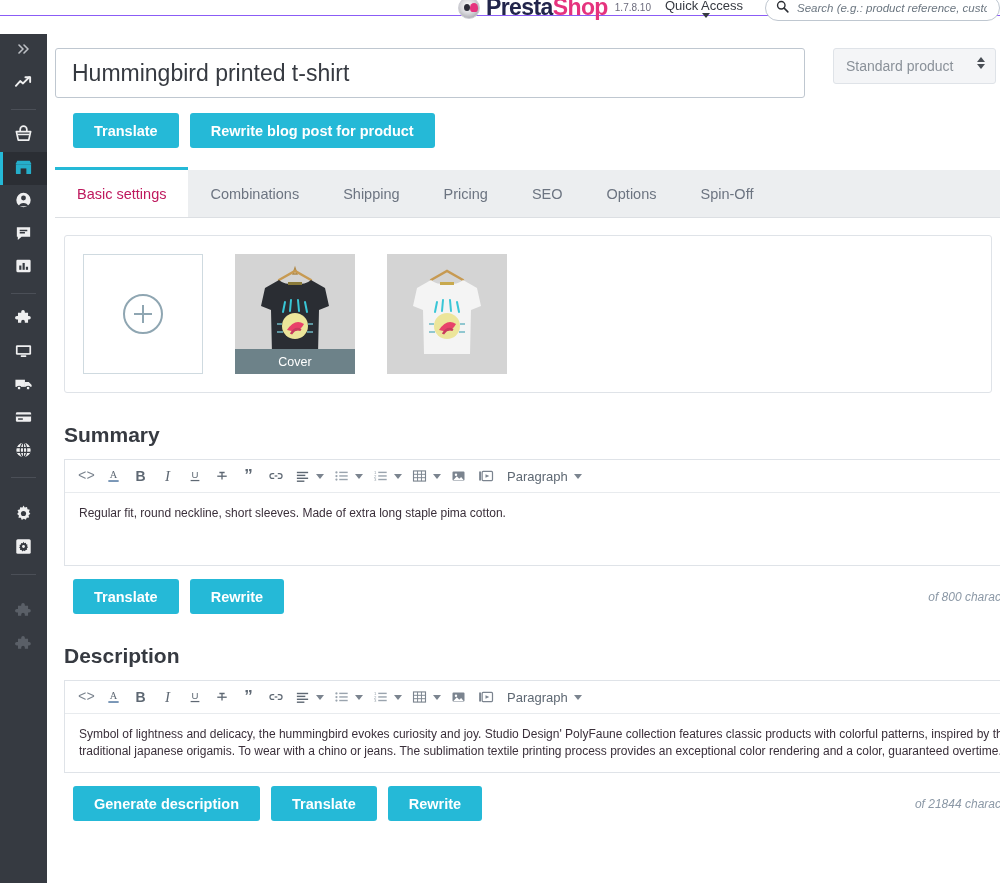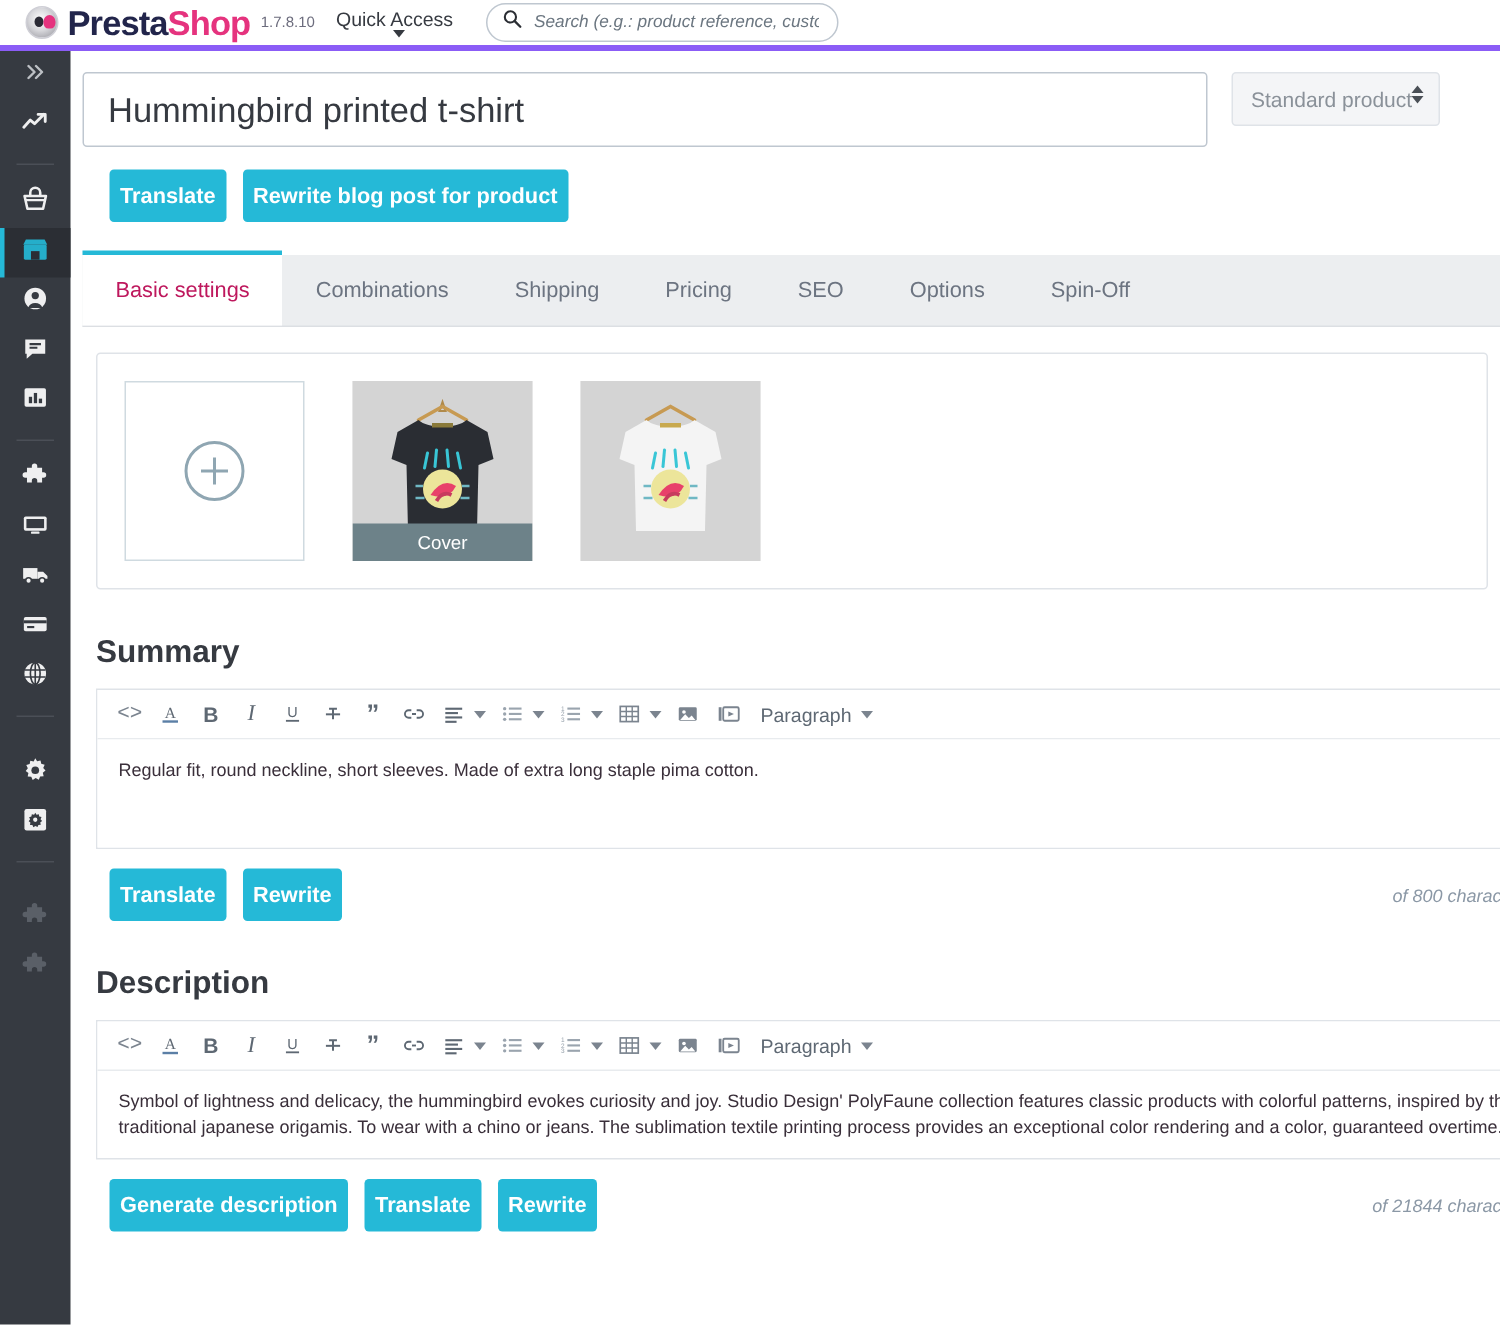--- a/index.html
+++ b/index.html
@@ -7,25 +7,26 @@
     margin: 0; padding: 0;
     width: 1000px; height: 883px;
     overflow: hidden;
     background: #fff;
     font-family: "Liberation Sans", sans-serif;
   }
 
   
   .topbar {
     position: absolute; top: 0; left: 0;
-    width: 1000px; height: 34px;
+    width: 1000px; height: 16px;
     background: #fff;
-    border-bottom: 4px solid #8b5cf6;
+    border-bottom: 1px solid #8b5cf6;
     display: flex; align-items: center;
     z-index: 30;
+    justify-content: flex-end;
   }
   .brand { display: flex; align-items: center; margin-left: 17px; }
   .brand-logo {
     width: 22px; height: 22px; border-radius: 50%;
     background: radial-gradient(circle at 45% 40%, #fff 0%, #d8d8dc 45%, #8e8e96 100%);
     position: relative; margin-right: 6px;
     border: 1px solid #cfcfd6;
   }
   .brand-logo:after {
     content: ""; position: absolute; left: 11px; top: 5px;
@@ -102,41 +103,41 @@
     padding: 14px 0 0 8px;
   }
   .title-input {
     width: 750px; height: 50px;
     border: 1px solid #bfc7d0; border-radius: 3px;
     font-size: 23px; color: #363a41; padding: 0 16px;
     font-family: "Liberation Sans", sans-serif;
     outline: none; background: #fff;
   }
   .type-select-wrap {
-    margin-left: 16px; position: relative;
-    width: 139px; height: 36px;
+    margin-left: 28px; position: relative;
+    width: 163px; height: 36px;
   }
   .type-select {
     width: 100%; height: 100%;
     background: #f4f5f7; border: 1px solid #dfe3e8;
     border-radius: 3px; color: #8a9199; font-size: 14px;
     padding: 0 12px; display: flex; align-items: center;
     cursor: pointer;
   }
   .sel-arrows {
     position: absolute; right: 11px; top: 9px;
     display: flex; flex-direction: column; gap: 2px;
   }
   .ar-up { width:0;height:0;border-left:4px solid transparent;border-right:4px solid transparent;border-bottom:5px solid #4a4f56; }
   .ar-dn { width:0;height:0;border-left:4px solid transparent;border-right:4px solid transparent;border-top:5px solid #4a4f56; }
 
   .btn-row { display: flex; gap: 11px; padding: 15px 0 0 26px; }
   .btn-cyan {
     background: #25b9d7; color: #fff; border: none; border-radius: 3px;
-    font-size: 14.5px; font-weight: bold; height: 35px; padding: 0 7px;
+    font-size: 14.5px; font-weight: bold; height: 35px; padding: 0 21px;
     cursor: pointer; font-family: "Liberation Sans", sans-serif;
     white-space: nowrap;
   }
 
   
   .tabs-wrap {
     margin-top: 22px; margin-left: 8px;
     background: #eceef0; height: 48px;
     display: flex; align-items: stretch;
     border-bottom: 1px solid #dcdfe3;

